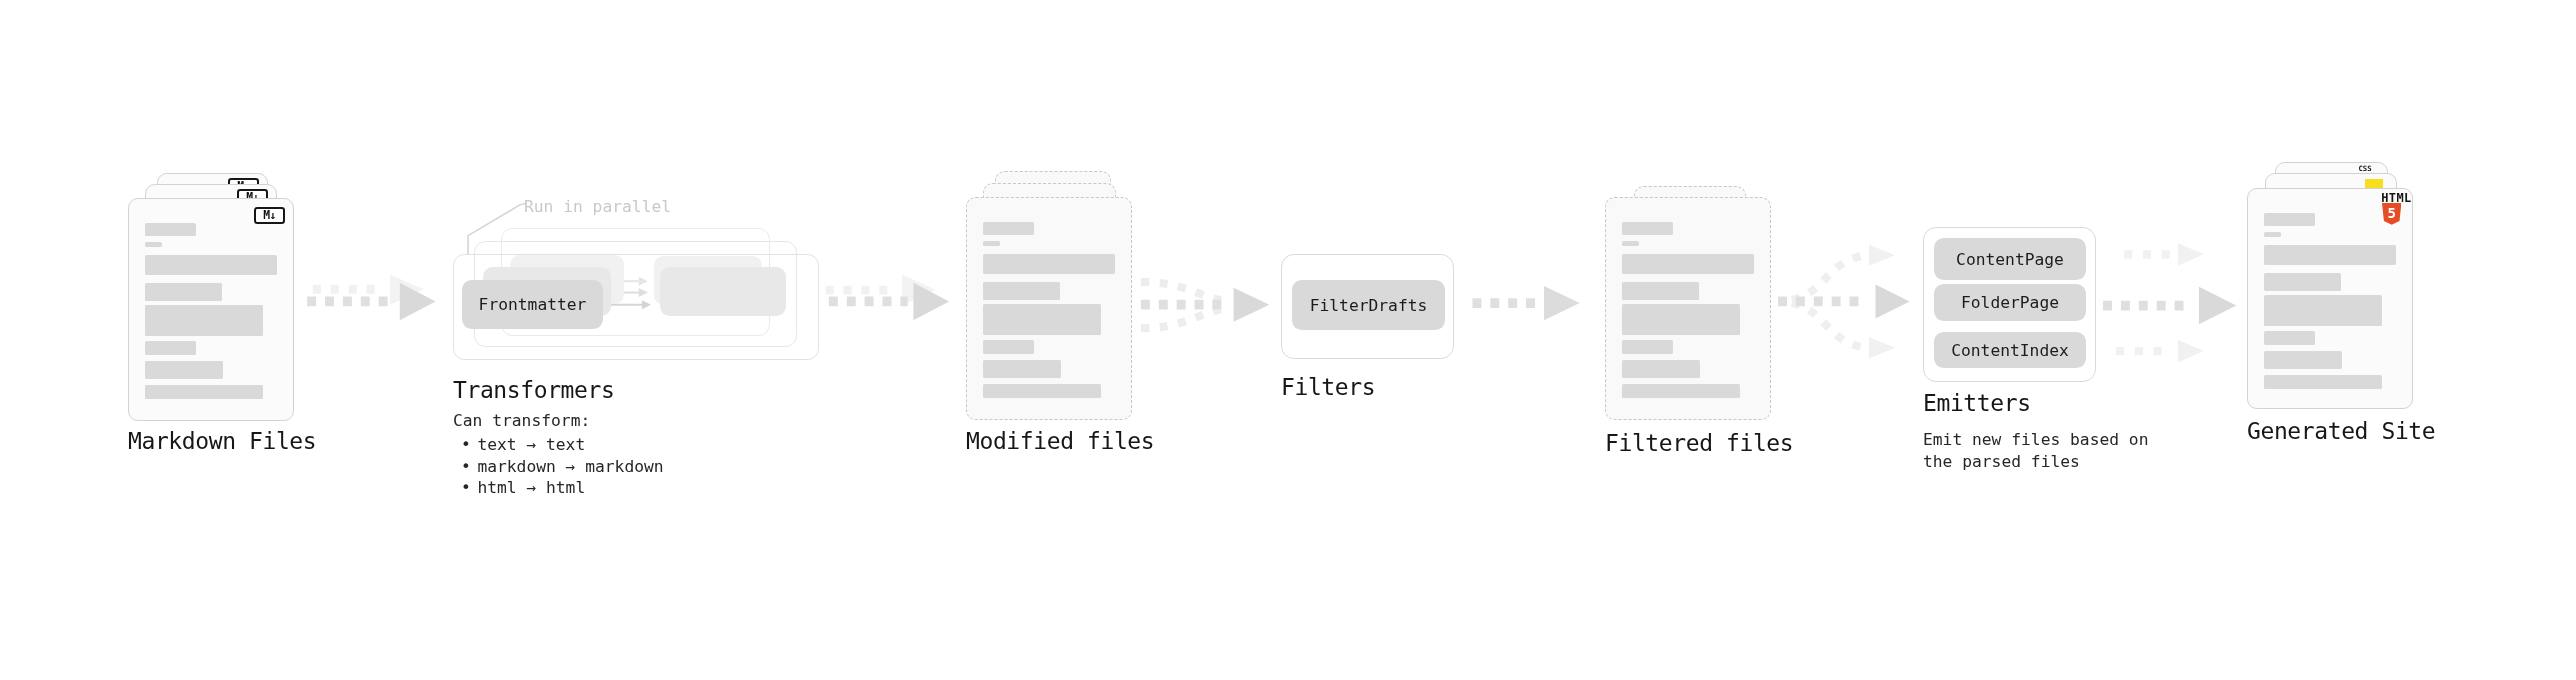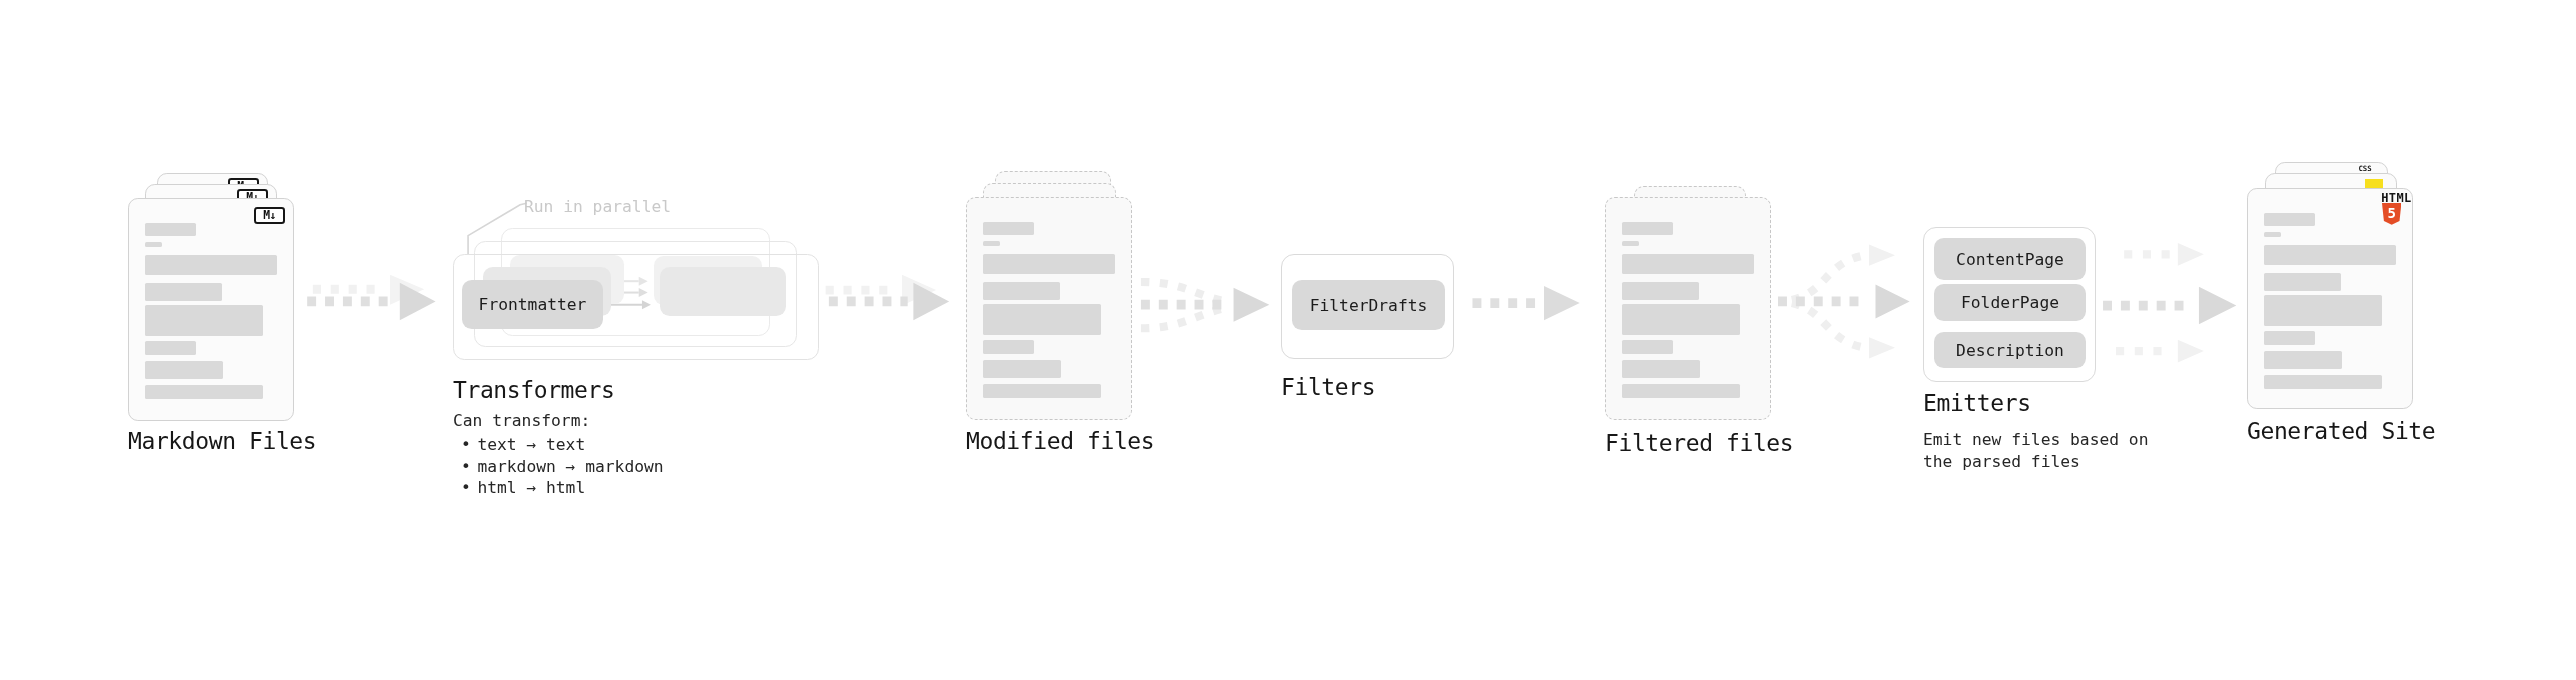--- a/index.html
+++ b/index.html
@@ -185,21 +185,21 @@
       <div class="bar" style="top: 106px; width: 118px; height: 31px;"></div>
       <div class="bar" style="top: 142px; width: 51px; height: 14px;"></div>
       <div class="bar" style="top: 162px; width: 78px; height: 18px;"></div>
       <div class="bar" style="top: 186px; width: 118px; height: 14px;"></div>
     </div>
   <div class="heading" style="left:1605px;top:429px">Filtered files</div>
 
   <div class="panel" style="left:1923px;top:227px;width:173px;height:155px"></div>
   <div class="tbox" style="left:1934px;top:238px;width:152px;height:42px">ContentPage</div>
   <div class="tbox" style="left:1934px;top:284px;width:152px;height:37px">FolderPage</div>
-  <div class="tbox" style="left:1934px;top:332px;width:152px;height:36px">Description</div>
+  <div class="tbox" style="left:1934px;top:332px;width:152px;height:36px">ContentIndex</div>
   <div class="heading" style="left:1923px;top:389px">Emitters</div>
   <div class="caption" style="left:1923px;top:429px">
     <div>Emit new files based on</div>
     <div>the parsed files</div>
   </div>
 
   <div class="doc-card" style="left:2275px;top:162px;width:113px;height:65px">
     <div class="css-badge">
       <div class="css-txt">CSS</div>
       <div class="css-bar" style="background: rgb(37, 99, 235);"></div>

